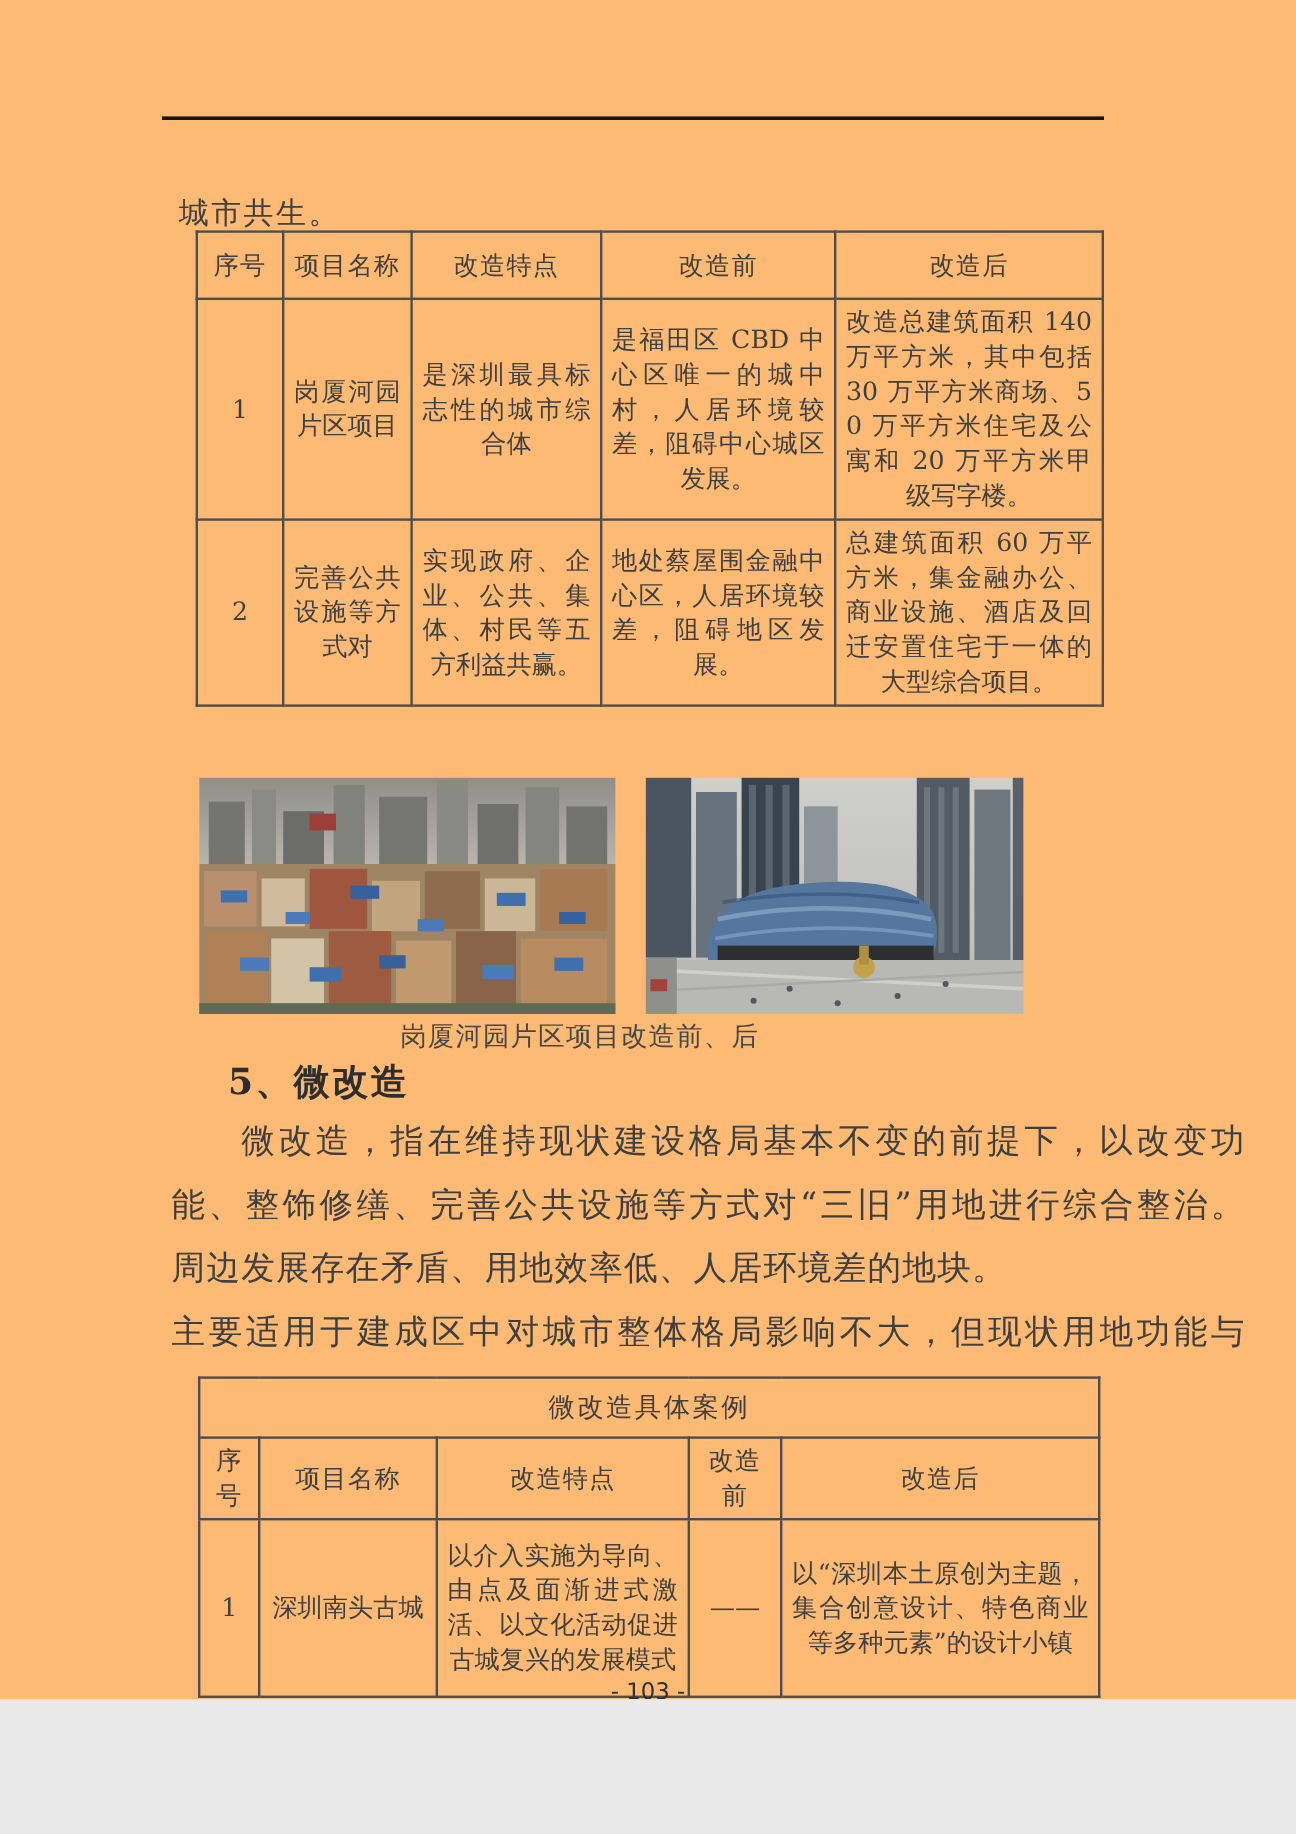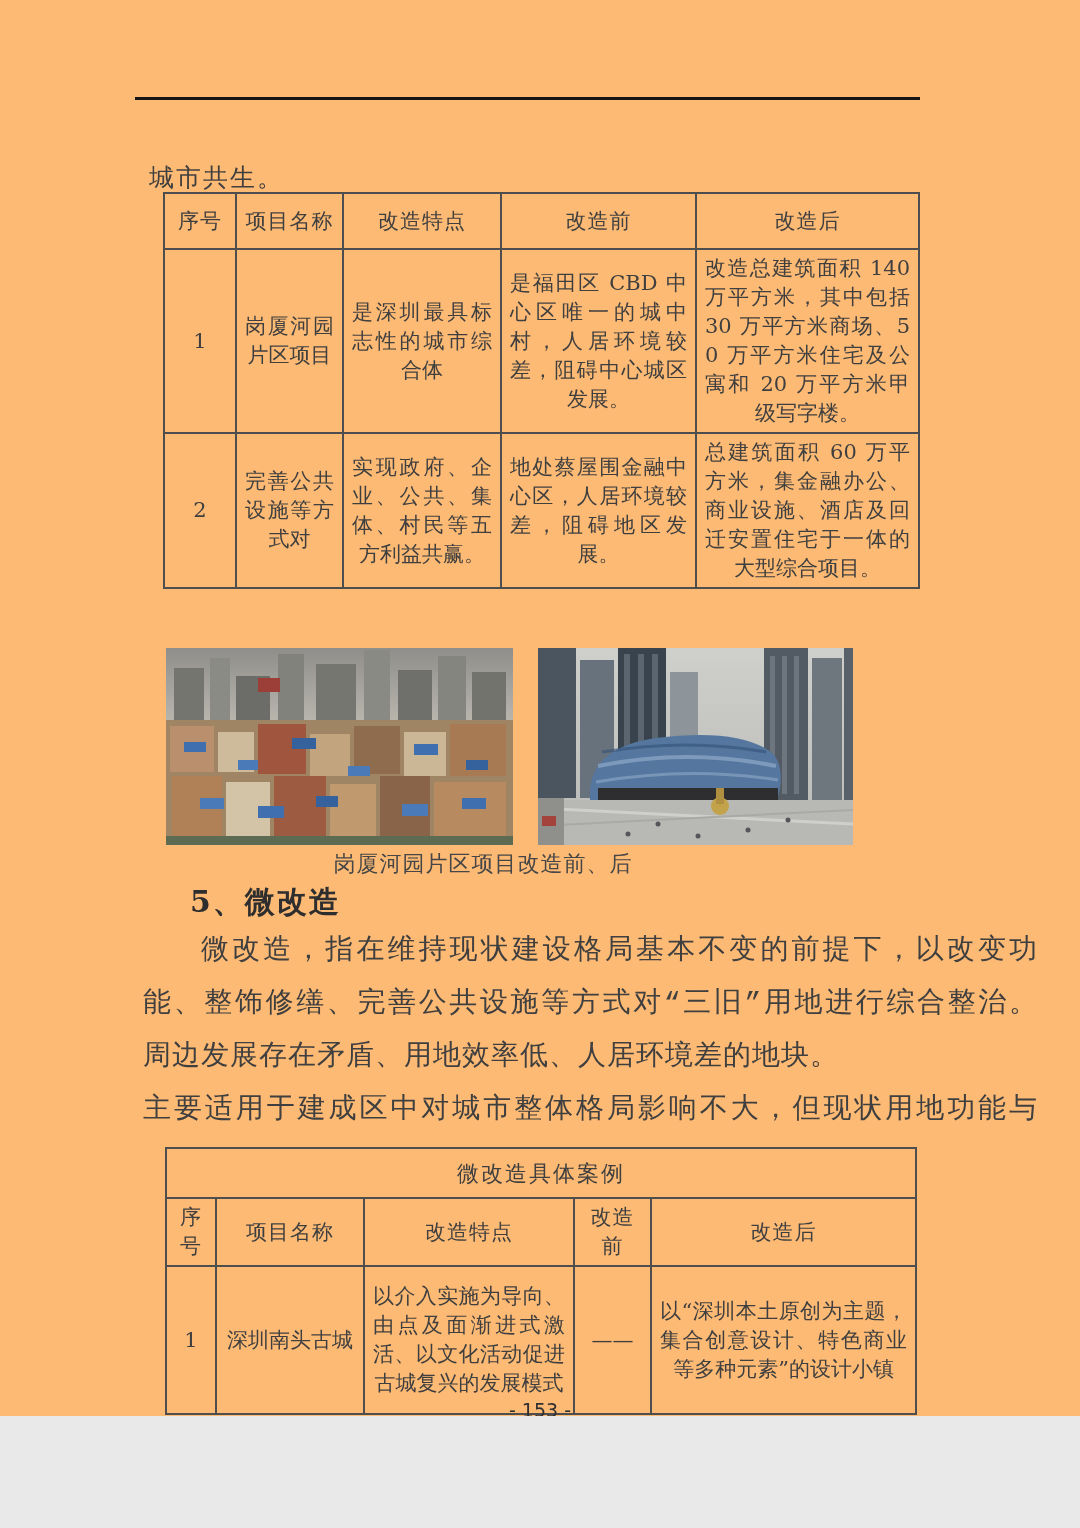--- a/index.html
+++ b/index.html
@@ -28,21 +28,21 @@
 
   .figure-photos { position:absolute; left:166px; top:648px; width:690px; height:197px; }
   .photo { position:absolute; top:0; height:197px; }
   .photo-before { left:0; width:347px; }
   .photo-after  { left:372px; width:315px; }
   .figure-caption { position:absolute; left:143px; top:849px; width:680px;
     text-align:center; font-size:22px; letter-spacing:1px; color:#464646; }
 
   .section-heading { position:absolute; left:190px; top:882px; font-size:30px; font-weight:bold;
     letter-spacing:2px; color:#2e2e2e; margin:0; }
-  .body-para { position:absolute; left:143px; top:924px; width:895px;font-family:Liberation Mono, monospace; }
+  .body-para { position:absolute; left:143px; top:924px; width:895px; }
   .para-line { font-size:28px; line-height:53px; letter-spacing:1px;
     text-align:justify; text-align-last:justify; white-space:normal; }
   .para-line.first { text-indent:58px; }
   .para-line.last { text-align-last:left; }
 
   .table2 { position:absolute; left:165px; top:1147px; width:750px; }
   .table2 .row-title td { height:40px; }
   .table2 .row-head th { height:50px; }
   .table2 .row-1 td { height:138px; }
 
@@ -223,15 +223,15 @@
     <tr class="row-1">
       <td class="cell-center">1</td>
       <td>深圳南头古城</td>
       <td>以介入实施为导向、由点及面渐进式激活、以文化活动促进古城复兴的发展模式</td>
       <td class="cell-center">——</td>
       <td>以“深圳本土原创为主题，集合创意设计、特色商业等多种元素”的设计小镇</td>
     </tr>
   </tbody>
     </table>
 
-  <div class="page-footer">- 153 -</div>
+  <div class="page-footer">- 103 -</div>
 
 </div>
 
 </body></html>

